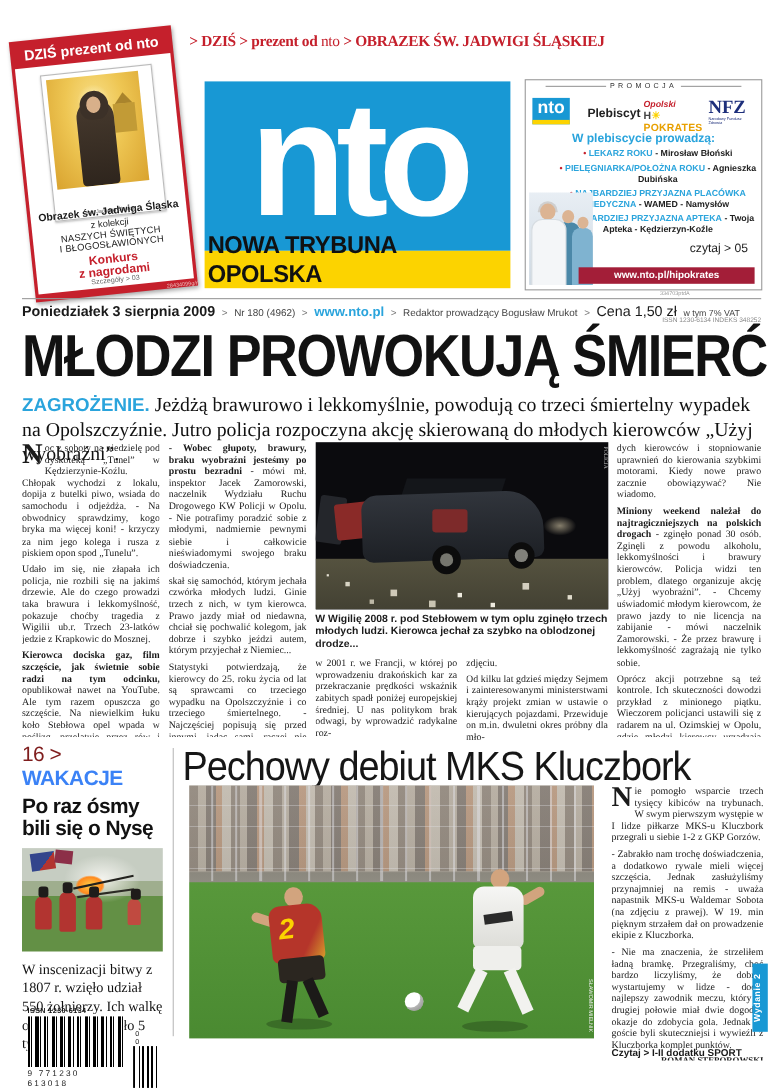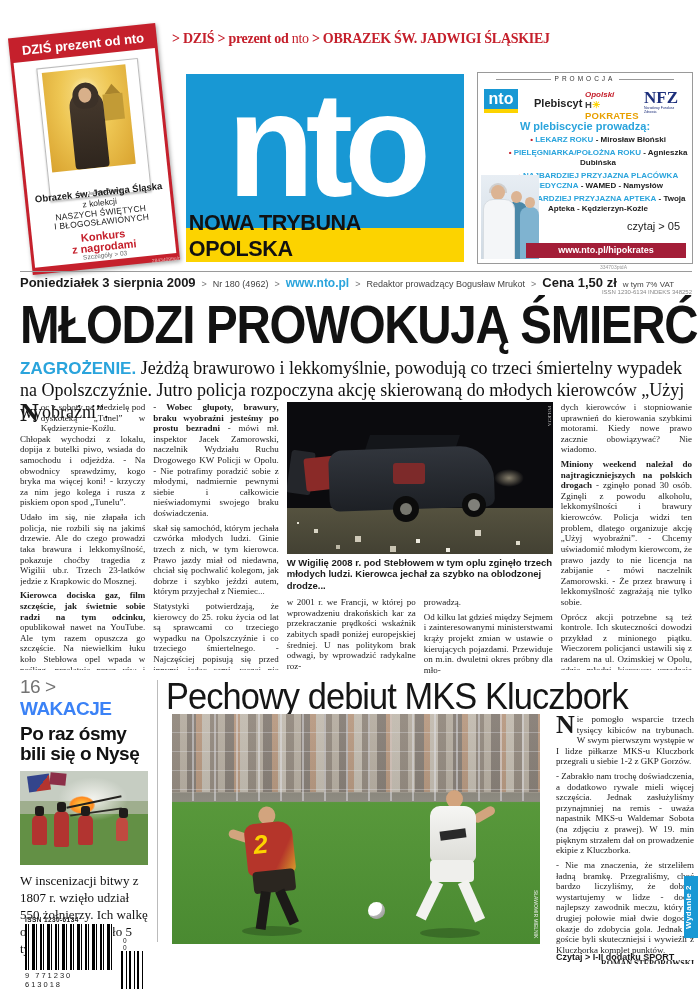--- a/index.html
+++ b/index.html
@@ -90,21 +90,21 @@
   .promo-code{left:600px;top:264px;font-size:5px;color:#999;}
 
   
   .dateline{left:20px;top:271px;width:672px;border-top:1px solid #9a9a9a;padding-top:3px;
             display:flex;align-items:baseline;gap:6px;white-space:nowrap;}
   .dl-day{font-size:13px;font-weight:bold;}
   .dl-sep{font-size:9px;color:#777;}
   .dl-issue{font-size:9px;color:#444;}
   .dl-url{font-size:12px;font-weight:bold;color:#2aa4dc;}
   .dl-ed{font-size:9px;color:#444;}
-  .dl-price{font-size:13px;font-weight:bold;}
+  .dl-price{font-size:13px;font-weight:normal;}
   .dl-vat{font-size:8px;color:#444;}
   .dl-issn{left:560px;top:289px;font-size:6px;color:#888;width:132px;text-align:right;}
 
   
   .mainhead{left:20px;top:297px;width:690px;font-size:54px;font-weight:bold;color:#121212;
             letter-spacing:-1.5px;transform:scaleX(.88);transform-origin:left top;white-space:nowrap;line-height:1;}
   .lead{left:20px;top:358px;width:668px;font-size:18px;line-height:1.22;color:#111;}
   .kicker{font-family:"Liberation Sans",sans-serif;font-weight:bold;color:#2aa4dc;font-size:17px;}
 
   .story{left:20px;top:402px;width:672px;height:268px;display:flex;gap:8px;}
@@ -134,21 +134,21 @@
   .photo-credit-v{position:absolute;right:1px;top:4px;font-size:5px;color:#cfcfcf;writing-mode:vertical-rl;}
   .caption{font-size:9.5px;font-weight:bold;line-height:1.2;margin:3px 0 6px;font-family:"Liberation Sans",sans-serif;}
   .midcols{display:flex;gap:8px;}
   .midcol{width:129px;overflow:hidden;font-size:9px;line-height:1.18;text-align:justify;}
   .midcol p{margin:0 0 4px;}
   .author{font-size:8px;font-weight:bold;text-align:right;margin-top:4px;}
 
   
   .wak{left:20px;top:676px;width:130px;}
   .wak-kick{font-size:19px;letter-spacing:-.5px;}
-  .wak-kick .pg{color:#737373;}
+  .wak-kick .pg{color:#7f1d1d;}
   .wak-kick .sec{color:#3b82f6;font-weight:bold;}
   .wak-head{font-size:19px;font-weight:bold;line-height:1.06;letter-spacing:-.5px;margin-top:4px;color:#111;}
   .battle{position:relative;width:128px;height:94px;margin-top:7px;overflow:hidden;
     background:linear-gradient(180deg,#c6cdc2 0 32%,#9fae8e 32% 46%,#639045 46% 100%);}
   .battle .smoke{position:absolute;left:30%;top:6%;width:70px;height:44px;border-radius:50%;
     background:radial-gradient(ellipse,rgba(245,245,240,.95),rgba(245,245,240,0) 70%);}
   .battle .flash{position:absolute;left:38%;top:26%;width:26px;height:18px;border-radius:50%;
     background:radial-gradient(ellipse,#ffd24a,#ff8a1e 60%,rgba(255,138,30,0) 75%);}
   .battle .flag1{position:absolute;left:8px;top:4px;width:22px;height:16px;
     background:linear-gradient(135deg,#33458c 60%,#b23430 60%);transform:rotate(-8deg);}
@@ -337,21 +337,21 @@
         <div class="glare"></div>
         <div class="debris"></div>
         <div class="photo-credit-v">POLICJA</div>
       </div>
       <div class="caption">W Wigilię 2008 r. pod Stebłowem w tym oplu zginęło trzech młodych ludzi. Kierowca jechał za szybko na oblodzonej drodze...</div>
       <div class="midcols">
         <div class="midcol">
           <p>w 2001 r. we Francji, w której po wprowadzeniu drakońskich kar za przekraczanie prędkości wskaźnik zabitych spadł poniżej europejskiej średniej. U nas politykom brak odwagi, by wprowadzić radykalne roz-</p>
         </div>
         <div class="midcol">
-          <p>prowadzą.</p>
+          <p>zdjęciu.</p>
           <p>Od kilku lat gdzieś między Sejmem i zainteresowanymi ministerstwami krąży projekt zmian w ustawie o kierujących pojazdami. Przewiduje on m.in. dwuletni okres próbny dla mło-</p>
         </div>
       </div>
     </div>
     <div class="col" style="width:132px;">
       <p>dych kierowców i stopniowanie uprawnień do kierowania szybkimi motorami. Kiedy nowe prawo zacznie obowiązywać? Nie wiadomo.</p>
       <p><span class="b">Miniony weekend należał do najtragiczniejszych na polskich drogach</span><span> - zginęło ponad 30 osób. Zginęli z powodu alkoholu, lekkomyślności i brawury kierowców. Policja widzi ten problem, dlatego organizuje akcję „Użyj wyobraźni”. - Chcemy uświadomić młodym kierowcom, że prawo jazdy to nie licencja na zabijanie - mówi naczelnik Zamorowski. - Że przez brawurę i lekkomyślność zagrażają nie tylko sobie.</span></p>
       <p>Oprócz akcji potrzebne są też kontrole. Ich skuteczności dowodzi przykład z minionego piątku. Wieczorem policjanci ustawili się z radarem na ul. Ozimskiej w Opolu, gdzie młodzi kierowcy urządzają sobie wyścigi. W kwadrans złapali dwóch, wyścigi ustały natychmiast.</p>
 
     </div>

